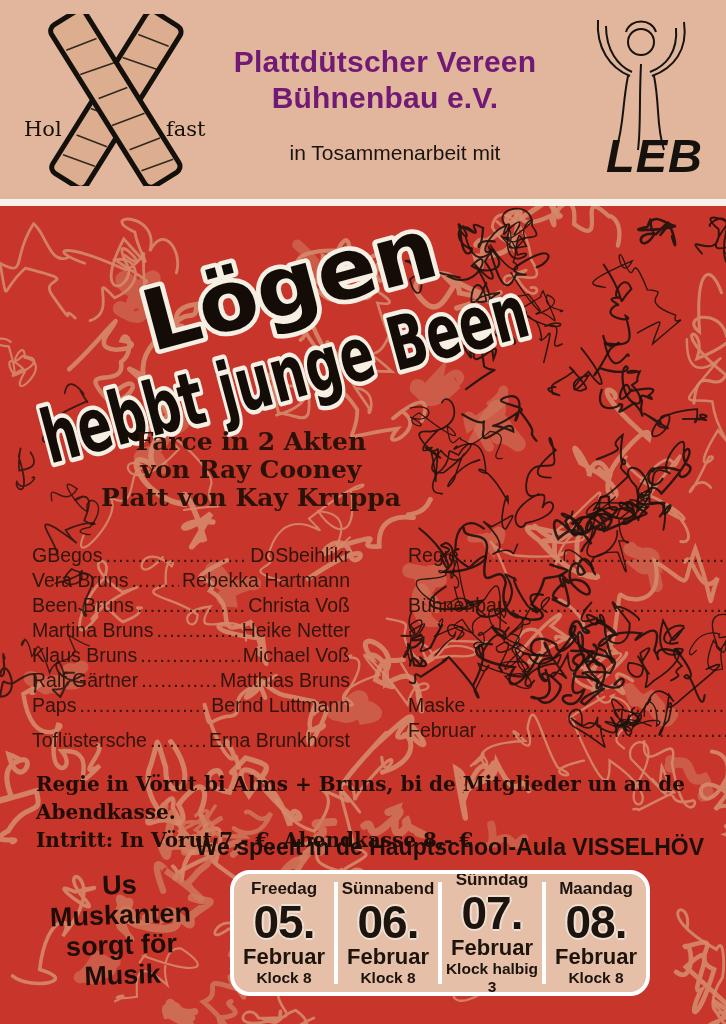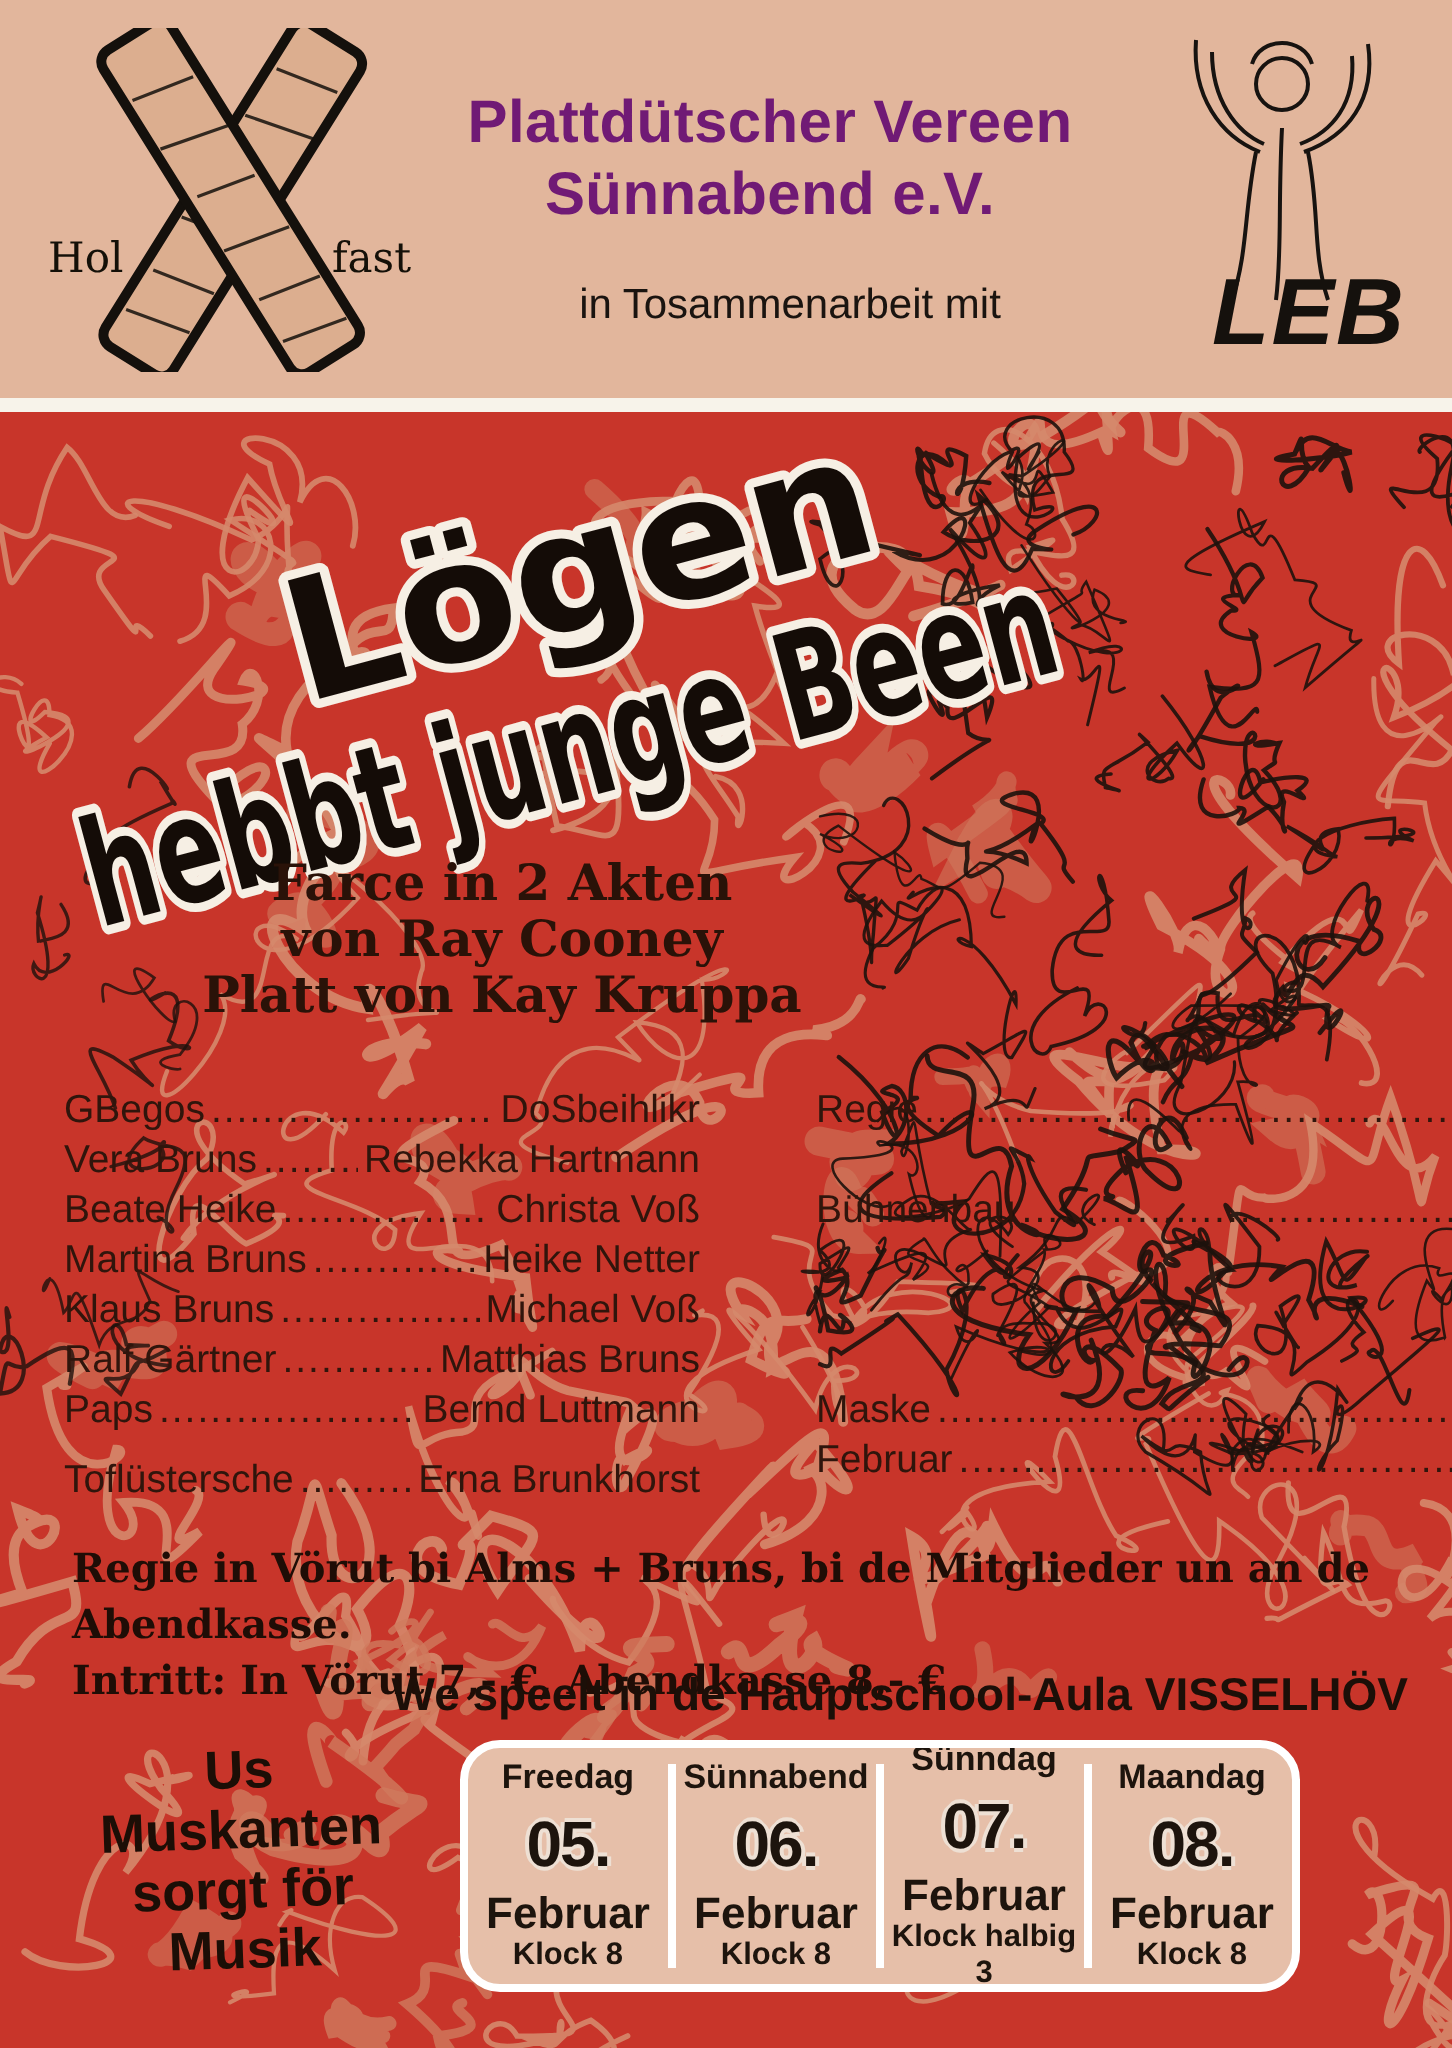--- a/index.html
+++ b/index.html
@@ -40,21 +40,21 @@
   .venue{position:absolute;right:22px;top:628px;font-weight:bold;font-size:23px;color:#1c0f08;}
   
   .music{position:absolute;left:26px;top:664px;width:190px;text-align:center;font-weight:bold;
          font-size:27px;line-height:30px;color:#1c0e06;transform:rotate(-2deg);}
   .panel{position:absolute;left:230px;top:664px;width:420px;height:126px;box-sizing:border-box;
          background:#e6bfa9;border:4px solid #fff;border-radius:20px;display:flex;overflow:hidden;}
   .dcol{flex:1;margin:8px 0;text-align:center;display:flex;flex-direction:column;
         justify-content:center;color:#1d140d;}
   .dcol + .dcol{border-left:4px solid #fff;}
   .d-day{font-weight:bold;font-size:17px;line-height:20px;}
-  .d-num{font-weight:bold;font-size:32px;line-height:46px;letter-spacing:-1px;
+  .d-num{font-weight:bold;font-size:46px;line-height:46px;letter-spacing:-1px;
          text-shadow:2px 0 0 #eee0d4,-2px 0 0 #eee0d4,0 2px 0 #eee0d4,0 -2px 0 #eee0d4;}
   .d-month{font-weight:bold;font-size:22px;line-height:24px;}
   .d-time{font-weight:bold;font-size:15.5px;line-height:18px;}
   svg text.logo-word{font-family:"DejaVu Serif",serif;font-size:21px;fill:#141008;}
   svg text.leb-word{font-family:"Liberation Sans",sans-serif;font-weight:bold;font-style:italic;
                     font-size:47px;fill:#15110d;letter-spacing:1px;}
 </style>
 </head>
 <body>
 
@@ -70,21 +70,21 @@
       <g transform="rotate(-32 101 86)">
         <rect x="82" y="-10" width="40" height="190" rx="7" fill="#dcae8f" stroke="#14100c" stroke-width="5"></rect>
         <path d="M86 18 l32 6 M85 46 l35 8 M88 76 l30 6 M85 106 l34 7 M87 136 l32 6 M86 160 l33 7" stroke="#14100c" stroke-width="1.6" fill="none" opacity="0.85"></path>
       </g>
       <text class="logo-word" x="10" y="122">Hol</text>
       <text class="logo-word" x="152" y="122">fast</text>
     </svg>
 
     <div class="org">
       <div>Plattdütscher Vereen</div>
-      <div>Sünnabend e.V.</div>
+      <div>Bühnenbau e.V.</div>
     </div>
     <div class="coop">in Tosammenarbeit mit</div>
 
     <svg class="leb" width="150" height="172" viewBox="0 0 150 172">
       <g fill="none" stroke="#171310" stroke-width="2">
         <circle cx="75" cy="30" r="13"></circle>
         <path d="M60 20 C64 6 86 6 90 20"></path>
         <path d="M32 8 C30 36 44 56 64 64"></path>
         <path d="M118 10 C122 38 108 56 86 64"></path>
         <path d="M40 14 C40 38 52 54 66 60"></path>
@@ -283,21 +283,21 @@
               <span class="role">GBegos</span>
               <span class="dots">..........................................................................................</span>
               <span class="actor">DoSbeihlikr</span>
             </div>
           <div class="crow">
               <span class="role">Vera Bruns</span>
               <span class="dots">..........................................................................................</span>
               <span class="actor">Rebekka Hartmann</span>
             </div>
           <div class="crow">
-              <span class="role">Beate Heike</span>
+              <span class="role">Been Bruns</span>
               <span class="dots">..........................................................................................</span>
               <span class="actor">Christa Voß</span>
             </div>
           <div class="crow">
               <span class="role">Martina Bruns</span>
               <span class="dots">..........................................................................................</span>
               <span class="actor">Heike Netter</span>
             </div>
           <div class="crow">
               <span class="role">Klaus Bruns</span>

